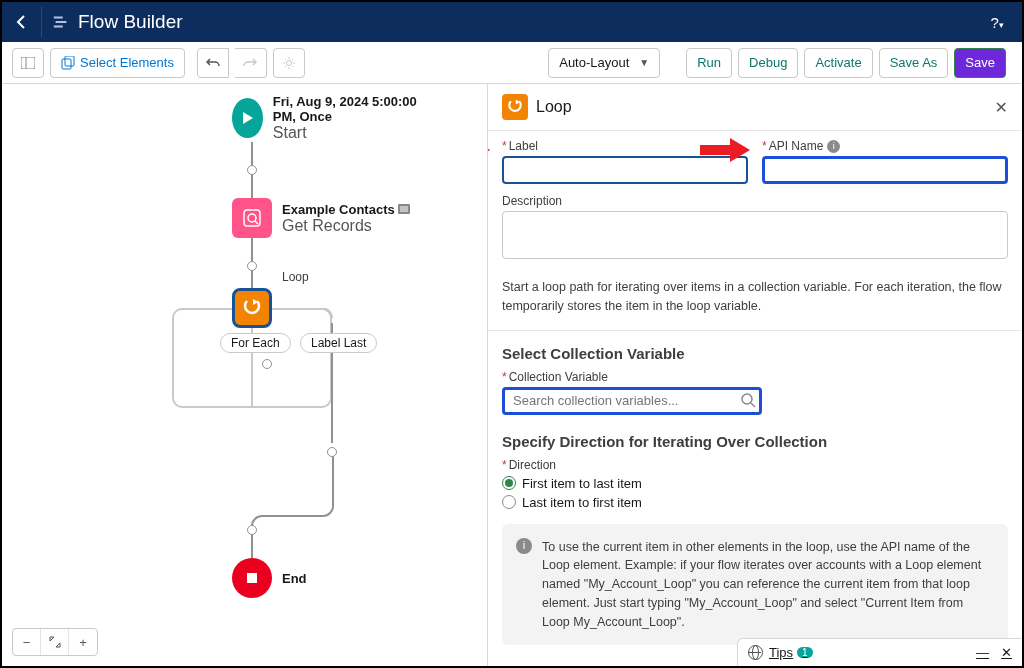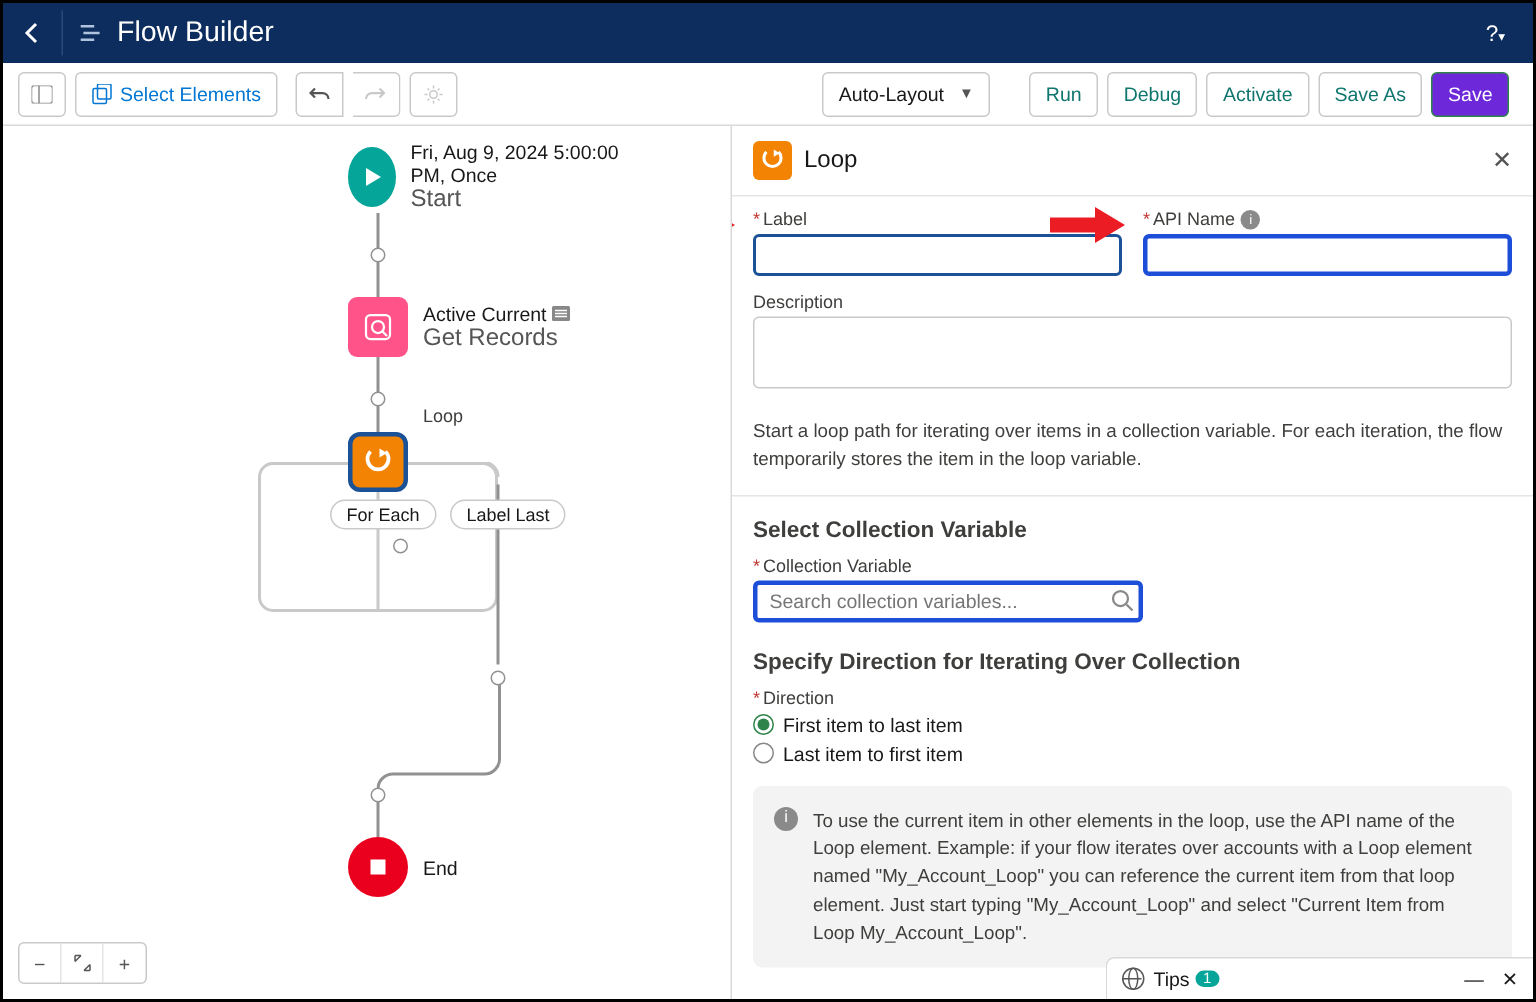--- a/index.html
+++ b/index.html
@@ -51,28 +51,28 @@
   .info-box .info-dot { flex-shrink:0; width:16px; height:16px; font-size:11px; margin:0; background:#8a8a8a;}
   
   .canvas-inner { position:absolute; top:10px; left:50px; width:380px; }
   .node-row { display:flex; align-items:center; margin-bottom:0; position:relative; }
   .node-icon { width:40px; height:40px; border-radius:6px; display:flex; align-items:center; justify-content:center; color:#fff; position:relative; z-index:2;}
   .start-icon { width:40px; height:40px; border-radius:50%; background:#06a59a; }
   .end-icon { width:40px; height:40px; border-radius:50%; background:#ea001e; }
   .get-icon { background:#ff538a; }
   .loop-node-icon { background:#f38303; border:3px solid #1b5297; border-radius:8px; }
   .node-text { margin-left:10px; }
-  .node-title { font-weight:400; font-size:13px; }
+  .node-title { font-weight:700; font-size:13px; }
   .node-sub { font-size:16px; color:#555; }
   .vline { width:2px; height:24px; background:#919191; margin-left:19px; }
   .plus-dot { width:10px; height:10px; border:1px solid #919191; border-radius:50%; background:#fff; margin-left:14.5px; margin-top:-1px; margin-bottom:-1px; z-index:1; position:relative;}
   .loop-label-side { position:absolute; left:50px; font-size:12px; color:#3e3e3c; }
   .branch-pill { font-size:12px; border:1px solid #c9c9c9; border-radius:10px; background:#fff; padding:2px 10px; position:absolute; z-index:3;}
   .loop-box { width:160px; height:100px; border:2px solid #c9c9c9; border-radius:10px; position:absolute; }
-  .tips-bar { position:absolute; bottom:0; right:0; width:285px; height:28px; border:1px solid #d9d9d9; border-bottom:none; border-right:none; border-top-left-radius:6px; display:flex; align-items:center; padding:0 10px; background:#fff; font-size:13px;}
+  .tips-bar { position:absolute; bottom:0; right:0; width:285px; height:28px; border:1px solid #d9d9d9; border-bottom:none; border-right:none; border-top-left-radius:6px; display:flex; align-items:center; padding:0 10px; background:#fff; font-size:13px;text-decoration:underline;}
   .tips-bar .badge { background:#06a59a; color:#fff; border-radius:8px; font-size:10px; padding:0 5px; margin-left:4px;}
   .tips-bar .sp { flex:1; }
   .arrow-svg { position:absolute; z-index:5; }
   .globe { width:15px; height:15px; border:1.3px solid #555; border-radius:50%; margin-right:6px; position:relative;}
   .globe::before { content:""; position:absolute; width:5px; height:13px; border:1.3px solid #555; border-radius:50%; left:3px; top:-1px;}
   .globe::after { content:""; position:absolute; width:13px; height:1.3px; background:#555; top:5.5px; left:-1px;}
 </style>
 </head>
 <body>
 
@@ -155,21 +155,21 @@
 
       <div class="node-row" style="margin-left:180px">
         <div class="node-icon get-icon">
           <svg width="22" height="22" viewBox="0 0 22 22">
               <rect x="3" y="3" width="16" height="16" rx="3" fill="none" stroke="#fff" stroke-width="1.5"></rect>
               <circle cx="11" cy="11" r="4" fill="none" stroke="#fff" stroke-width="1.5"></circle>
               <line x1="14" y1="14" x2="17" y2="17" stroke="#fff" stroke-width="1.5"></line>
             </svg>
         </div>
         <div class="node-text">
-          <div class="node-title"><span>Active Current</span> <svg width="12" height="10" viewBox="0 0 12 10" style="display:inline">
+          <div class="node-title"><span>Example Contacts</span> <svg width="12" height="10" viewBox="0 0 12 10" style="display:inline">
                 <rect x="0" y="0" width="12" height="10" fill="#888" rx="1"></rect>
                 <line x1="2" y1="3" x2="10" y2="3" stroke="#fff"></line>
                 <line x1="2" y1="5" x2="10" y2="5" stroke="#fff"></line>
                 <line x1="2" y1="7" x2="10" y2="7" stroke="#fff"></line>
               </svg></div>
           <div class="node-sub">Get Records</div>
         </div>
       </div>
       <div class="vline" style="margin-left:199px"></div>
       <div class="plus-dot" style="margin-left:194.5px"></div>

